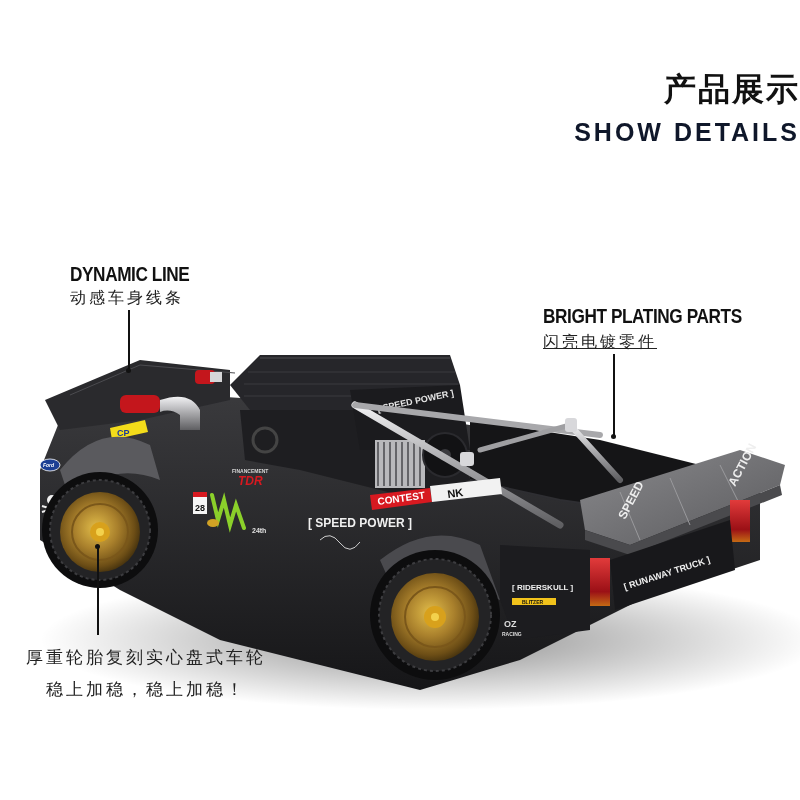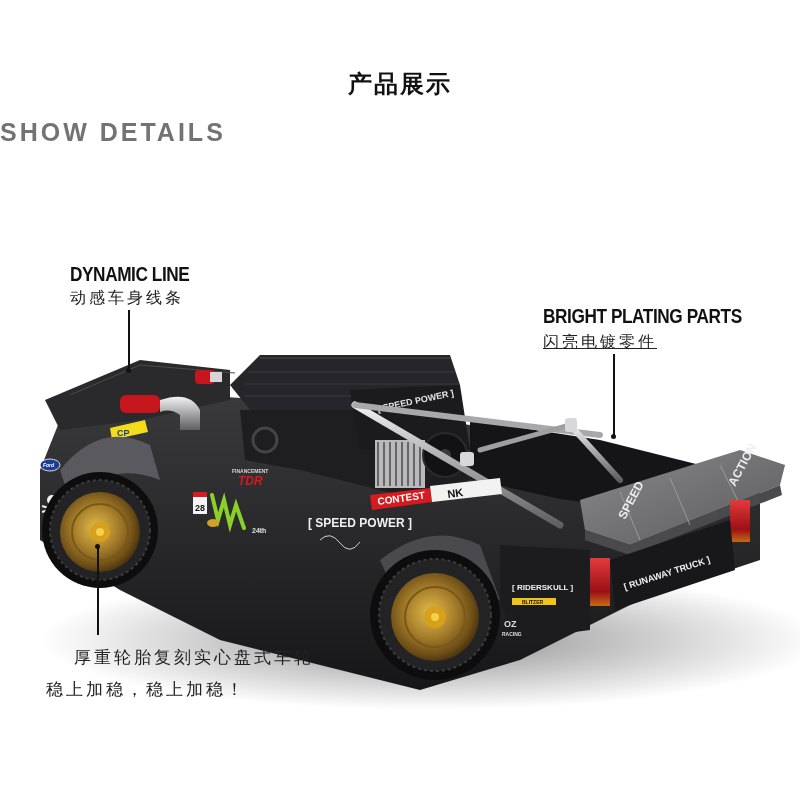--- a/index.html
+++ b/index.html
@@ -2,27 +2,27 @@
 <html><head>
   <meta charset="utf-8">
   <style>
     html, body { margin: 0; padding: 0; }
     body {
       width: 800px; height: 800px; overflow: hidden; position: relative;
       background: #ffffff;
       font-family: "DejaVu Sans", sans-serif;
     }
     .title-cn {
-      position: absolute; left: 0; width: 800px; top: 68px; text-align: center;
-      font-size: 24px; font-weight: bold; color: #111; letter-spacing: 2px;
+      position: absolute; left: 0; width: 800px; top: 68px; text-align: right;
+      font-size: 32px; font-weight: bold; color: #111; letter-spacing: 2px;
       font-family: "DejaVu Sans", sans-serif;
     }
     .title-en {
-      position: absolute; left: 0; width: 800px; top: 118px; text-align: left;
-      font-size: 25px; font-weight: bold; color: #737373; letter-spacing: 3px;
+      position: absolute; left: 0; width: 800px; top: 118px; text-align: right;
+      font-size: 25px; font-weight: bold; color: #0f172a; letter-spacing: 3px;
       font-family: "Liberation Sans", sans-serif;
     }
     .callout-en {
       position: absolute; font-family: "Liberation Sans", sans-serif;
       font-weight: bold; color: #111; font-size: 21px; letter-spacing: -0.5px;
       transform: scaleX(0.82); transform-origin: left top; white-space: nowrap;
     }
     .callout-cn {
       position: absolute; font-size: 16px; color: #222; letter-spacing: 3px;
       white-space: nowrap; font-family: "DejaVu Sans", sans-serif; text-align: center;
@@ -180,14 +180,14 @@
 <div class="leader" style="left:128px; top:310px; height:60px;"></div>
 <div class="dot" style="left:126px; top:368px;"></div>
 
 <div class="callout-en" style="left:543px; top:304px;">BRIGHT PLATING PARTS</div>
 <div class="callout-cn" style="left:543px; top:332px;text-decoration:underline;">闪亮电镀零件</div>
 <div class="leader" style="left:613px; top:354px; height:84px;"></div>
 <div class="dot" style="left:611px; top:434px;"></div>
 
 <div class="dot" style="left:95px; top:544px;"></div>
 <div class="leader" style="left:97px; top:547px; height:88px;"></div>
-<div class="bottom-cn" style="left:26px; top:646px;margin-left:48px;">厚重轮胎复刻实心盘式车轮</div>
+<div class="bottom-cn" style="left:26px; top:646px;">厚重轮胎复刻实心盘式车轮</div>
 <div class="bottom-cn" style="left:46px; top:678px;">稳上加稳，稳上加稳！</div>
 
 </body></html>

